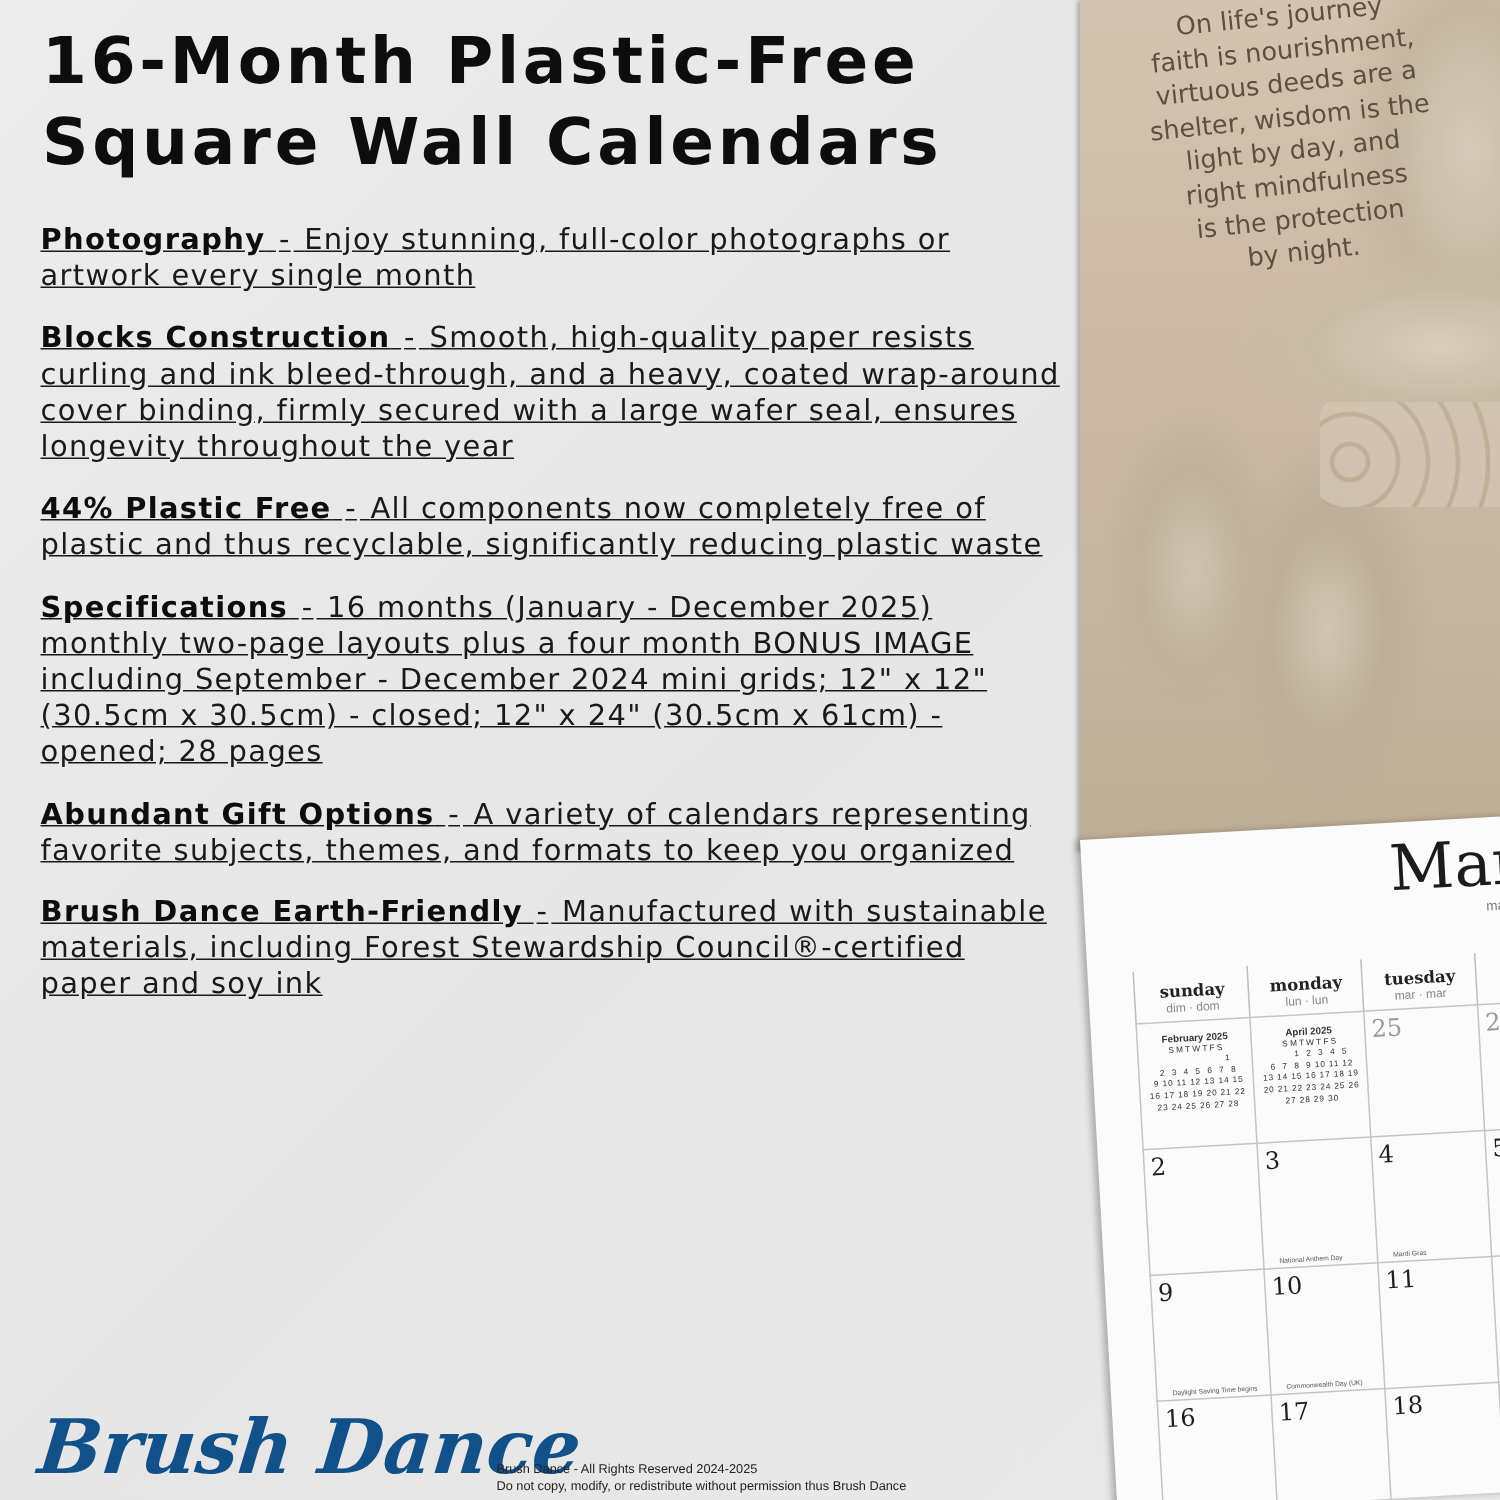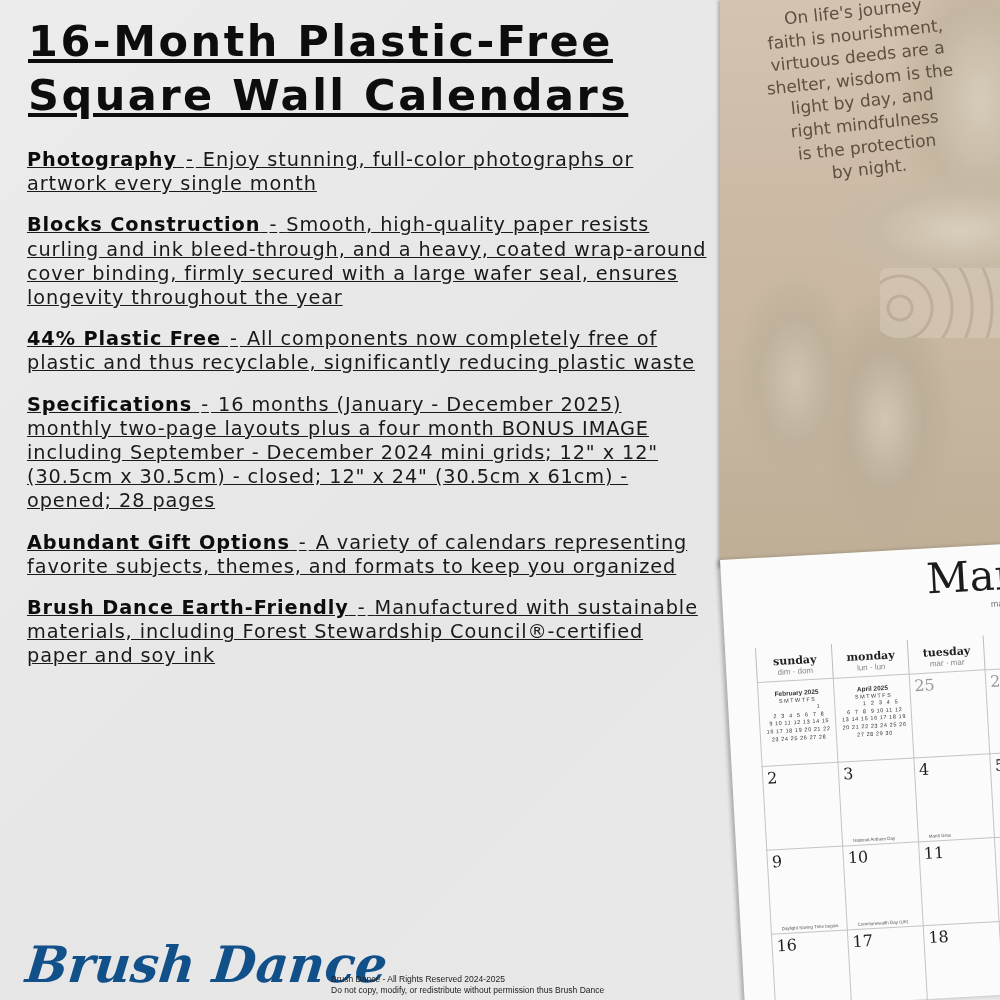--- a/index.html
+++ b/index.html
@@ -11,21 +11,20 @@
     }
     .left {
       position: absolute; left: 0; top: 0; width: 705px; height: 1000px;
     }
     .title {
       position: absolute; left: 28px; top: 14px;
       font-family: "DejaVu Sans", sans-serif;
       font-weight: bold; font-size: 43px; line-height: 54px;
       letter-spacing: 2.5px; color: #0d0d0d;
       margin: 0;
-      text-decoration: underline;
     }
     .features { position: absolute; left: 27px; top: 148px; width: 680px; }
     .feature {
       font-family: "DejaVu Sans", sans-serif;
       font-size: 19.3px; line-height: 24.2px; letter-spacing: 0.9px;
       color: #1a1a1a; margin: 0 0 17px 0; text-decoration: underline;
     }
     .feature b { font-weight: bold; color: #0d0d0d; }
     .feature .sep { margin: 0 2px; }
     .logo {

